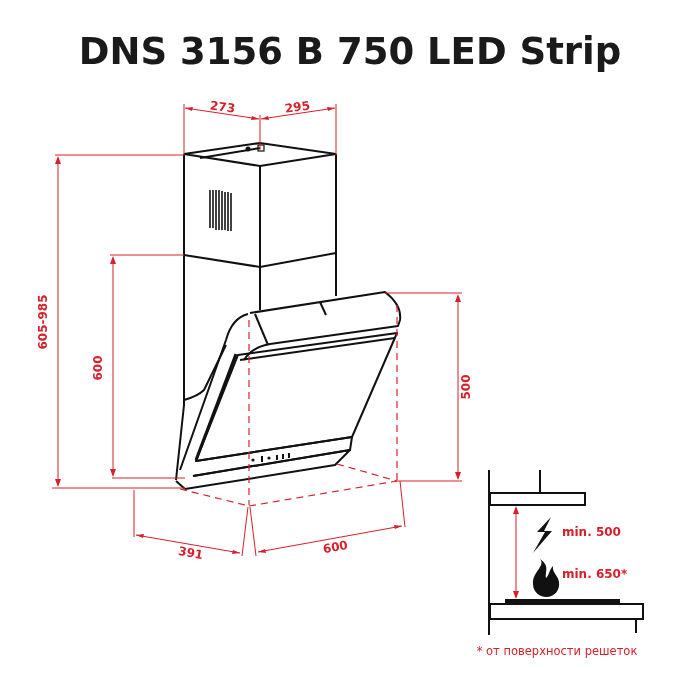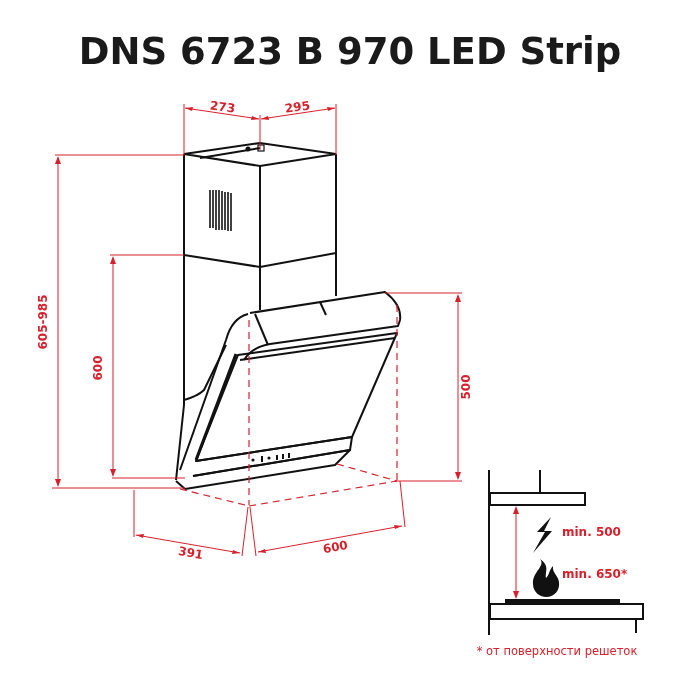--- a/index.html
+++ b/index.html
@@ -6,21 +6,21 @@
     body { width: 700px; height: 700px; position: relative; overflow: hidden; font-family: "DejaVu Sans", "Liberation Sans", sans-serif; }
     .title { position: absolute; left: 0; top: 30px; width: 700px; text-align: center; font-size: 37px; font-weight: bold; color: #1a1a1a; letter-spacing: 0px; }
     svg { position: absolute; left: 0; top: 0; }
     .dim { font-family: "DejaVu Sans", sans-serif; font-size: 12px; font-weight: bold; fill: #d6202b; }
     .note { font-family: "DejaVu Sans", sans-serif; font-size: 11.5px; fill: #d6202b; }
     .label-min { font-family: "DejaVu Sans", sans-serif; font-size: 12px; font-weight: bold; fill: #d6202b; }
   </style>
 </head>
 <body>
 
-<div class="title">DNS 6723 B 970 LED Strip</div>
+<div class="title">DNS 3156 B 750 LED Strip</div>
 
 <svg width="700" height="700" viewBox="0 0 700 700">
 
   <g stroke="#111" stroke-width="2" fill="none">
 
     <polygon points="184,154 260,143 336,154 260,166" fill="#fff"></polygon>
     <polyline points="200,158 260,148"></polyline>
     <rect x="258" y="145" width="6" height="6" stroke-width="1.2"></rect>
 
     <line x1="184" y1="154" x2="184" y2="400"></line>

